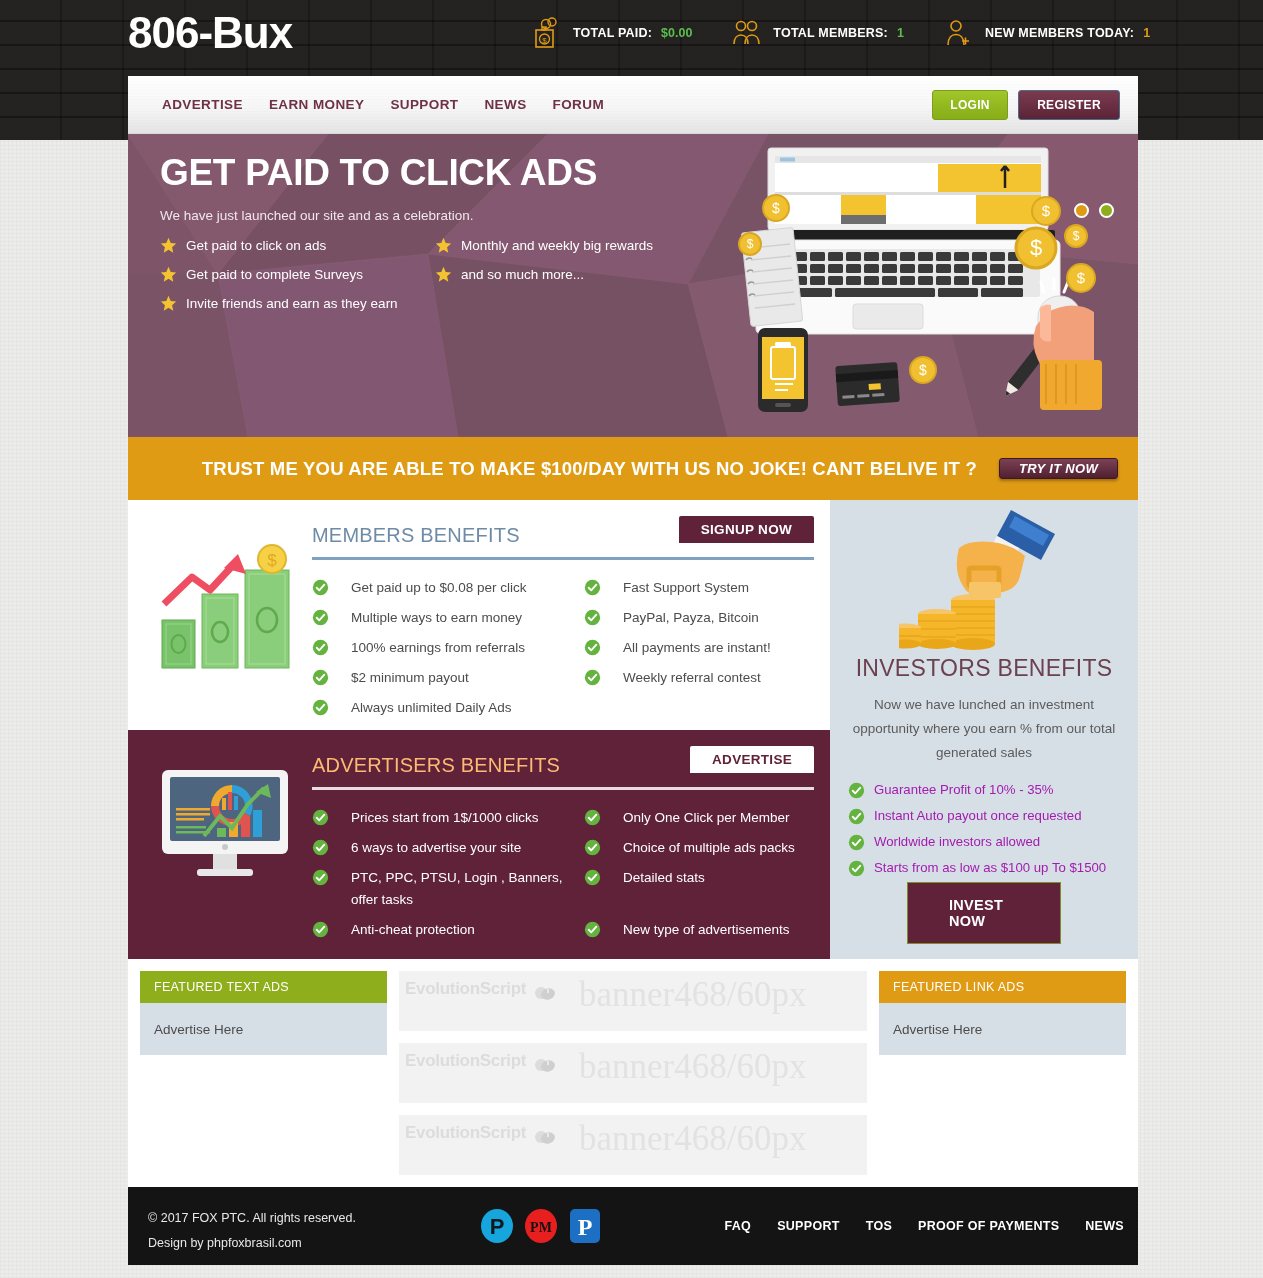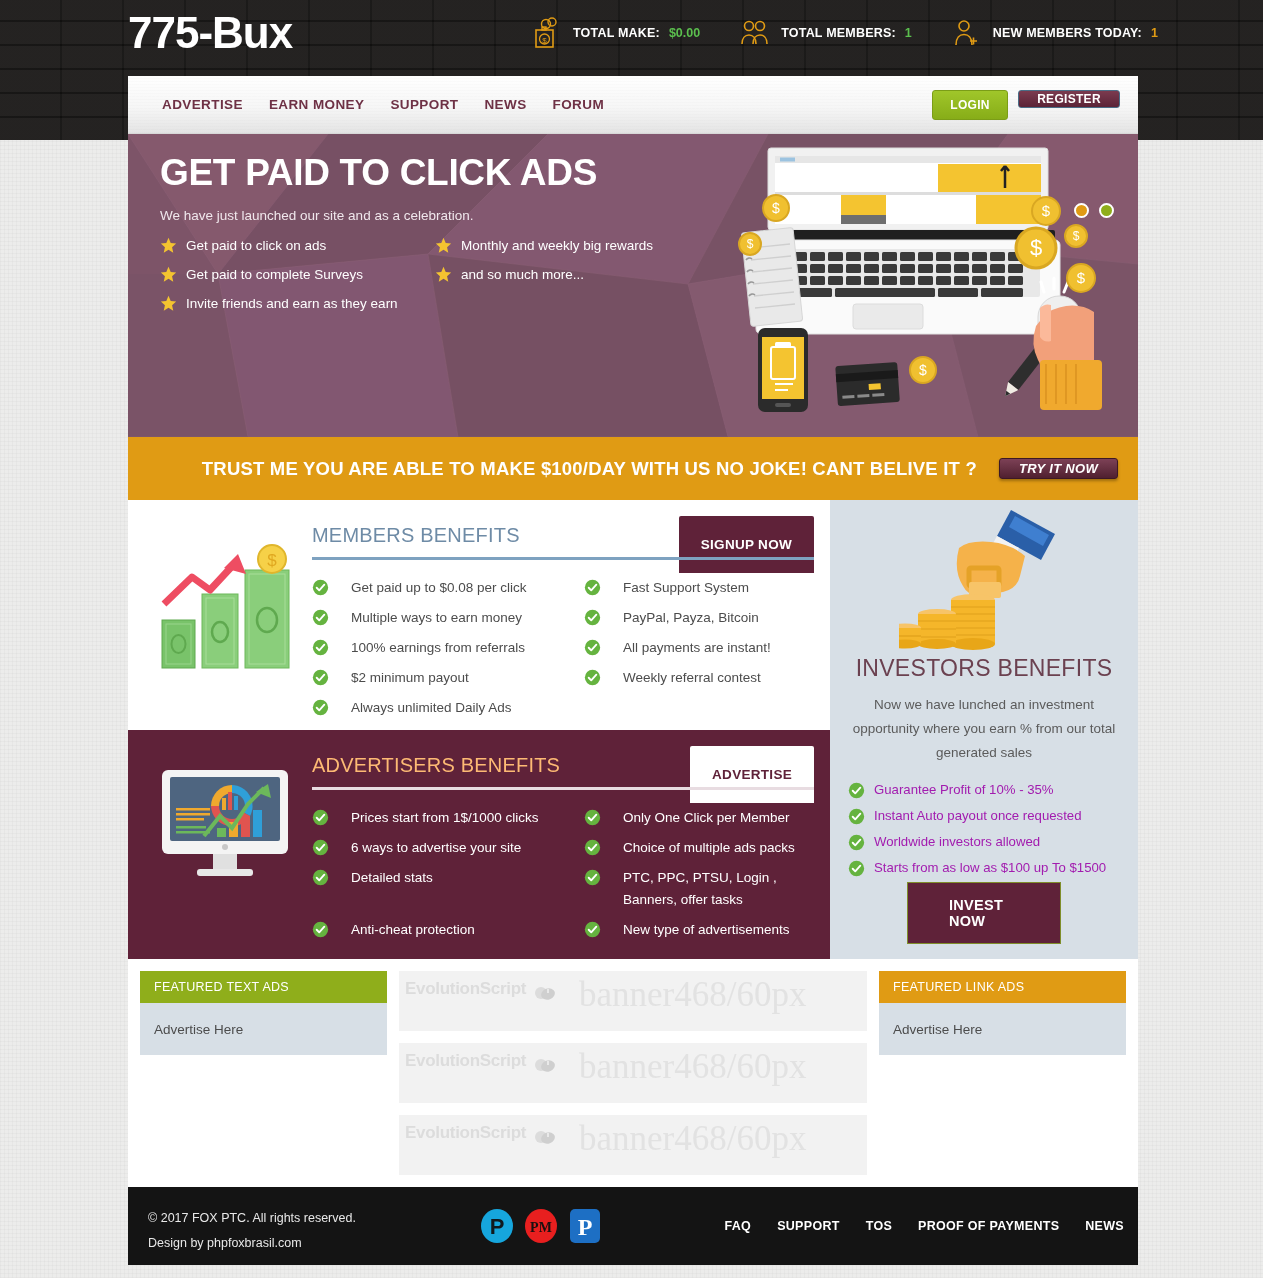--- a/index.html
+++ b/index.html
@@ -52,21 +52,21 @@
   }
   .nav-btns { position: absolute; right: 18px; top: 14px; display: flex; gap: 10px; }
   .btn-login {
     width: 76px; height: 30px; border-radius: 3px; cursor: pointer;
     background: linear-gradient(to bottom, #a0c62a, #87ad18);
     border: 1px solid #7b9d17;
     color: #fff; font-size: 12px; font-weight: bold; letter-spacing: .3px;
     display: flex; align-items: center; justify-content: center;
   }
   .btn-register {
-    width: 102px; height: 18px; border-radius: 3px; cursor: pointer;
+    width: 102px; height: 30px; border-radius: 3px; cursor: pointer;
     background: linear-gradient(to bottom, #7b3b4f, #5b2337);
     border: 1px solid #4a6d86;
     color: #fff; font-size: 12px; font-weight: bold; letter-spacing: .3px;
     display: flex; align-items: center; justify-content: center;
   }
 
   
   .hero {
     position: relative; width: 1010px; height: 303px; overflow: hidden;
     background-color: #7d5468;
@@ -107,21 +107,21 @@
   .panel-ico { position: absolute; left: 22px; top: 42px; width: 150px; }
   .panel-body { position: absolute; left: 184px; top: 24px; right: 16px; }
   .panel-head { position: relative; height: 36px; }
   .panel-title { font-size: 20px; letter-spacing: .2px; }
   .members .panel-title { color: #6e8ba6; }
   .advert .panel-title { color: #fdba74; }
   .panel-rule { position: absolute; left: 0; right: 0; bottom: 0; height: 3px; }
   .members .panel-rule { background: #7ea2c0; }
   .advert .panel-rule { background: #e8dce1; }
   .panel-btn {
-    position: absolute; right: 0; top: -8px; padding: 21px 22px; cursor: pointer;
+    position: absolute; right: 0; top: -8px; padding: 6px 22px; cursor: pointer;
     font-size: 13.5px; font-weight: bold; letter-spacing: .3px; border-radius: 2px 2px 0 0;
   }
   .members .panel-btn { background: #5f2239; color: #ffffff; }
   .advert .panel-btn { background: #ffffff; color: #5f2239; }
 
   .bullets { margin-top: 17px; display: grid; grid-template-columns: 272px 1fr; column-gap: 0; row-gap: 8px; }
   .bullet { display: flex; align-items: flex-start; gap: 22px; font-size: 13.5px; line-height: 22px; }
   .members .bullet { color: #4c4c4c; }
   .advert .bullet { color: #ffffff; }
   .chk { width: 17px; height: 17px; flex: 0 0 auto; margin-top: 2px; }
@@ -162,33 +162,33 @@
   }
   .f-copy { position: absolute; left: 20px; top: 19px; color: #e8e8e8; font-size: 12.5px; line-height: 25px; }
   .f-pay { position: absolute; left: 352px; top: 20px; display: flex; gap: 10px; align-items: center; }
   .f-links { position: absolute; right: 14px; top: 32px; display: flex; gap: 26px; }
   .f-links a { color: #ffffff; font-size: 12.5px; font-weight: bold; letter-spacing: .3px; text-decoration: none; cursor: pointer; }
 </style>
 </head>
 <body>
 
 <div class="topbar">
-  <div class="logo">775-Bux</div>
+  <div class="logo">806-Bux</div>
   <div class="stats">
 
     <div class="stat">
       <svg class="stat-ico" viewBox="0 0 34 32">
         <circle cx="22" cy="5" r="4" fill="none" stroke="#e09b14" stroke-width="1.4"></circle>
         <circle cx="16" cy="7" r="4.5" fill="none" stroke="#e09b14" stroke-width="1.4"></circle>
         <rect x="12" y="10" width="4" height="3" fill="none" stroke="#e09b14" stroke-width="1.4"></rect>
         <rect x="6" y="13" width="17" height="17" fill="none" stroke="#e09b14" stroke-width="1.6"></rect>
         <circle cx="14.5" cy="22" r="5" fill="none" stroke="#e09b14" stroke-width="1.3"></circle>
         <text x="14.5" y="25.5" font-size="8" fill="#e09b14" text-anchor="middle" font-family="'Liberation Sans',sans-serif">$</text>
       </svg>
-      <span class="stat-label">TOTAL MAKE:</span>
+      <span class="stat-label">TOTAL PAID:</span>
       <span class="stat-val" style="color:#5bbf4e">$0.00</span>
     </div>
 
     <div class="stat">
       <svg class="stat-ico" viewBox="0 0 34 32">
         <circle cx="11" cy="9" r="4.5" fill="none" stroke="#e09b14" stroke-width="1.6"></circle>
         <path d="M4 27c0-6 3.2-9 7-9s7 3 7 9" fill="none" stroke="#e09b14" stroke-width="1.6"></path>
         <circle cx="22" cy="9" r="4.5" fill="none" stroke="#e09b14" stroke-width="1.6"></circle>
         <path d="M15 27c0-6 3.2-9 7-9s7 3 7 9" fill="none" stroke="#e09b14" stroke-width="1.6"></path>
       </svg>
@@ -618,28 +618,28 @@
                   <circle cx="10" cy="10" r="9" fill="#65b33f"></circle>
                   <path d="M5.5 10.3 l3 3 l6 -6.6" fill="none" stroke="#fff" stroke-width="2.2" stroke-linecap="round" stroke-linejoin="round"></path>
                 </svg>
                 <span>Choice of multiple ads packs</span>
               </div>
             <div class="bullet">
                 <svg class="chk" viewBox="0 0 20 20">
                   <circle cx="10" cy="10" r="9" fill="#65b33f"></circle>
                   <path d="M5.5 10.3 l3 3 l6 -6.6" fill="none" stroke="#fff" stroke-width="2.2" stroke-linecap="round" stroke-linejoin="round"></path>
                 </svg>
+                <span>PTC, PPC, PTSU, Login , Banners, offer tasks</span>
+              </div>
+            <div class="bullet">
+                <svg class="chk" viewBox="0 0 20 20">
+                  <circle cx="10" cy="10" r="9" fill="#65b33f"></circle>
+                  <path d="M5.5 10.3 l3 3 l6 -6.6" fill="none" stroke="#fff" stroke-width="2.2" stroke-linecap="round" stroke-linejoin="round"></path>
+                </svg>
                 <span>Detailed stats</span>
-              </div>
-            <div class="bullet">
-                <svg class="chk" viewBox="0 0 20 20">
-                  <circle cx="10" cy="10" r="9" fill="#65b33f"></circle>
-                  <path d="M5.5 10.3 l3 3 l6 -6.6" fill="none" stroke="#fff" stroke-width="2.2" stroke-linecap="round" stroke-linejoin="round"></path>
-                </svg>
-                <span>PTC, PPC, PTSU, Login , Banners, offer tasks</span>
               </div>
             <div class="bullet">
                 <svg class="chk" viewBox="0 0 20 20">
                   <circle cx="10" cy="10" r="9" fill="#65b33f"></circle>
                   <path d="M5.5 10.3 l3 3 l6 -6.6" fill="none" stroke="#fff" stroke-width="2.2" stroke-linecap="round" stroke-linejoin="round"></path>
                 </svg>
                 <span>Anti-cheat protection</span>
               </div>
             <div class="bullet">
                 <svg class="chk" viewBox="0 0 20 20">

